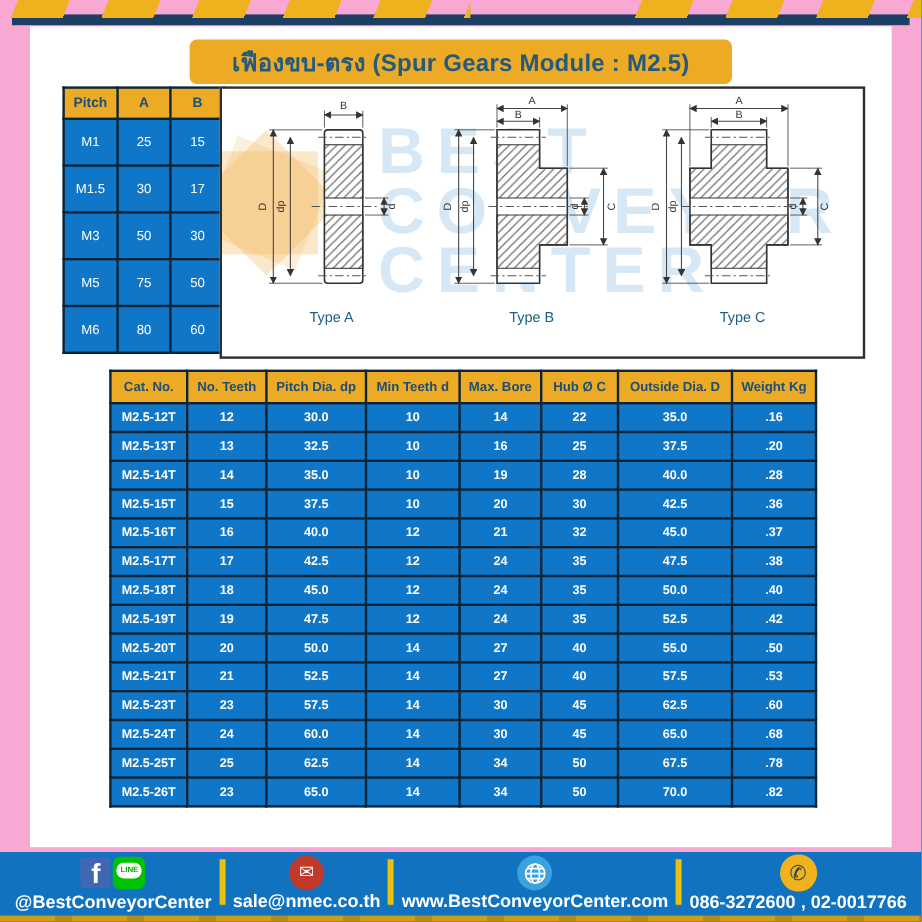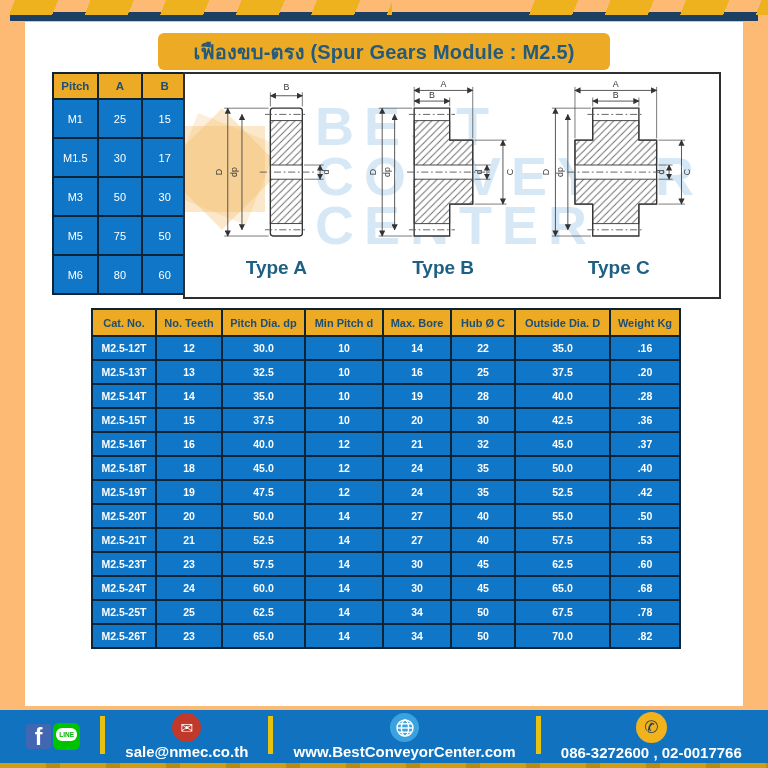--- a/index.html
+++ b/index.html
@@ -1,16 +1,16 @@
 <!DOCTYPE html>
 <html><head>
 <meta charset="utf-8">
 <style>
   html,body{margin:0;padding:0;background:#0d62a6;}
-  .page{position:relative;width:768px;height:768px;background:#fdba74;overflow:hidden;
+  .page{position:relative;width:768px;height:768px;background:#f9a8d4;overflow:hidden;
         font-family:"Liberation Sans","DejaVu Sans",sans-serif;}
 
   
   .topband{position:absolute;top:0;left:0;right:0;height:23px;}
   .navybar{position:absolute;top:12px;left:10px;right:10px;height:9px;background:#1c3f63;}
   .stripes{position:absolute;top:0;height:15px;
            background:repeating-linear-gradient(112deg,transparent 0 14px,#efb21f 14px 54px,transparent 54px 70px);}
   .stripes.left{left:0;width:392px;}
   .stripes.right{left:520px;right:0;}
 
@@ -32,21 +32,21 @@
   .drawing-box{position:absolute;left:158px;top:50px;width:534px;height:223px;border:2px solid #2e2e2e;
                background:#fff;display:flex;justify-content:space-evenly;align-items:flex-start;overflow:hidden;}
   .watermark{position:absolute;left:130px;top:28px;color:rgba(70,150,210,.22);font-weight:bold;
              font-size:54px;line-height:.92;letter-spacing:10px;white-space:nowrap;z-index:0;}
   .gear-watermark{position:absolute;left:-18px;top:40px;width:110px;height:110px;z-index:0;}
   .gear-watermark div{position:absolute;inset:12px;background:rgba(243,182,90,.32);}
   .gear-watermark .r45{transform:rotate(45deg);}
   .gear-watermark .r22{transform:rotate(22deg);background:rgba(243,182,90,.22);}
   .drawing{position:relative;z-index:1;display:flex;flex-direction:column;align-items:center;padding-top:4px;}
   .drawing svg{height:182px;}
-  .type-label{color:#1d6083;font-size:19px;font-weight:bold;margin-top:-3px;}
+  .type-label{color:#1d6083;font-size:12px;font-weight:normal;margin-top:-3px;}
   .dimtxt{font-size:10px;fill:#333;}
 
   
   .main-table{position:absolute;left:66px;top:286px;width:588px;table-layout:fixed;}
   .main-table th,.main-table td{border:2px solid #0d2436;text-align:center;padding:0;}
   .main-table th{background:#edaa24;color:#1d4e75;font-size:11px;font-weight:bold;height:25px;}
   .main-table td{background:#1077c8;color:#fff;font-size:10.5px;font-weight:bold;height:22px;}
 
   
   .footer{position:absolute;left:0;right:0;bottom:0;height:58px;background:#1173c0;
@@ -248,21 +248,21 @@
         <col style="width:68px">
           <col style="width:64px">
           <col style="width:95px">
           <col style="width:70px">
       </colgroup>
       <thead>
           <tr>
             <th>Cat. No.</th>
             <th>No. Teeth</th>
             <th>Pitch Dia. dp</th>
-            <th>Min Pitch d</th>
+            <th>Min Teeth d</th>
             <th>Max. Bore</th>
             <th>Hub Ø C</th>
             <th>Outside Dia. D</th>
             <th>Weight Kg</th>
           </tr>
         </thead>
       <tbody>
           <tr>
             <td>M2.5-12T</td>
             <td>12</td>
@@ -307,20 +307,30 @@
             <td>M2.5-16T</td>
             <td>16</td>
             <td>40.0</td>
             <td>12</td>
             <td>21</td>
             <td>32</td>
             <td>45.0</td>
             <td>.37</td>
           </tr>
           <tr>
+            <td>M2.5-17T</td>
+            <td>17</td>
+            <td>42.5</td>
+            <td>12</td>
+            <td>24</td>
+            <td>35</td>
+            <td>47.5</td>
+            <td>.38</td>
+          </tr>
+          <tr>
             <td>M2.5-18T</td>
             <td>18</td>
             <td>45.0</td>
             <td>12</td>
             <td>24</td>
             <td>35</td>
             <td>50.0</td>
             <td>.40</td>
           </tr>
           <tr>
@@ -398,20 +408,21 @@
   </div>
 
   <div class="footer">
     <div class="f-sec">
       <div class="f-icons">
         <div class="fb-icon">f</div>
         <div class="line-icon">
           <div class="bubble">LINE</div>
         </div>
       </div>
+      <div class="f-label">@BestConveyorCenter</div>
     </div>
     <div class="divider"></div>
     <div class="f-sec">
       <div class="mail-icon">✉</div>
       <div class="f-label">sale@nmec.co.th</div>
     </div>
     <div class="divider"></div>
     <div class="f-sec">
       <div class="globe-icon">
         <svg width="20" height="20" viewBox="0 0 20 20">

